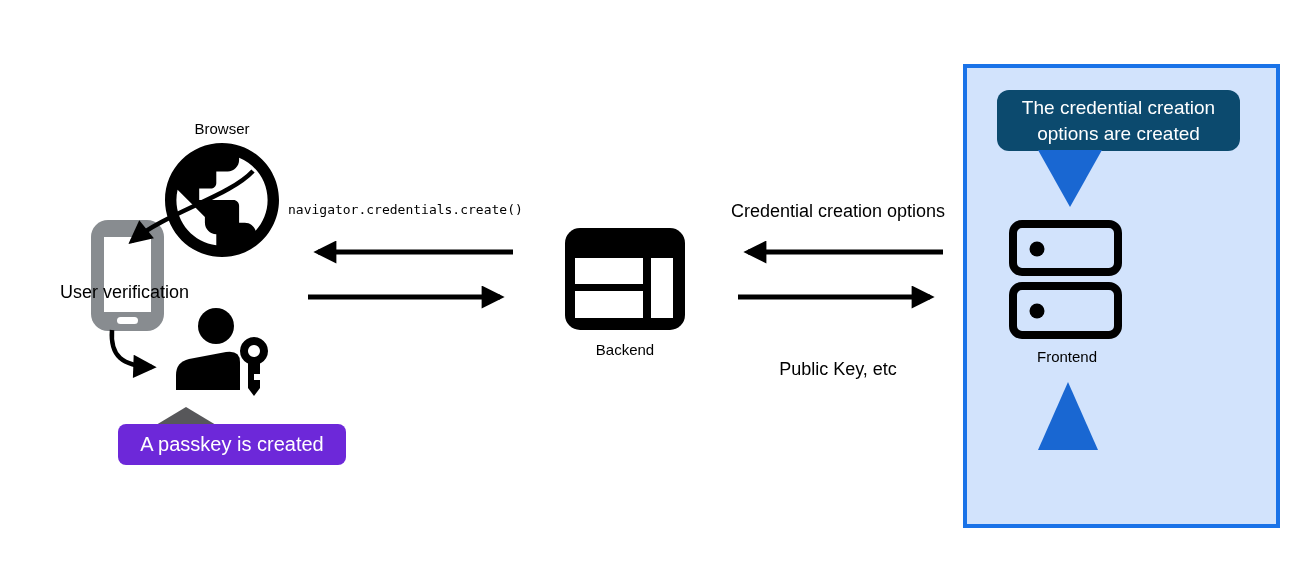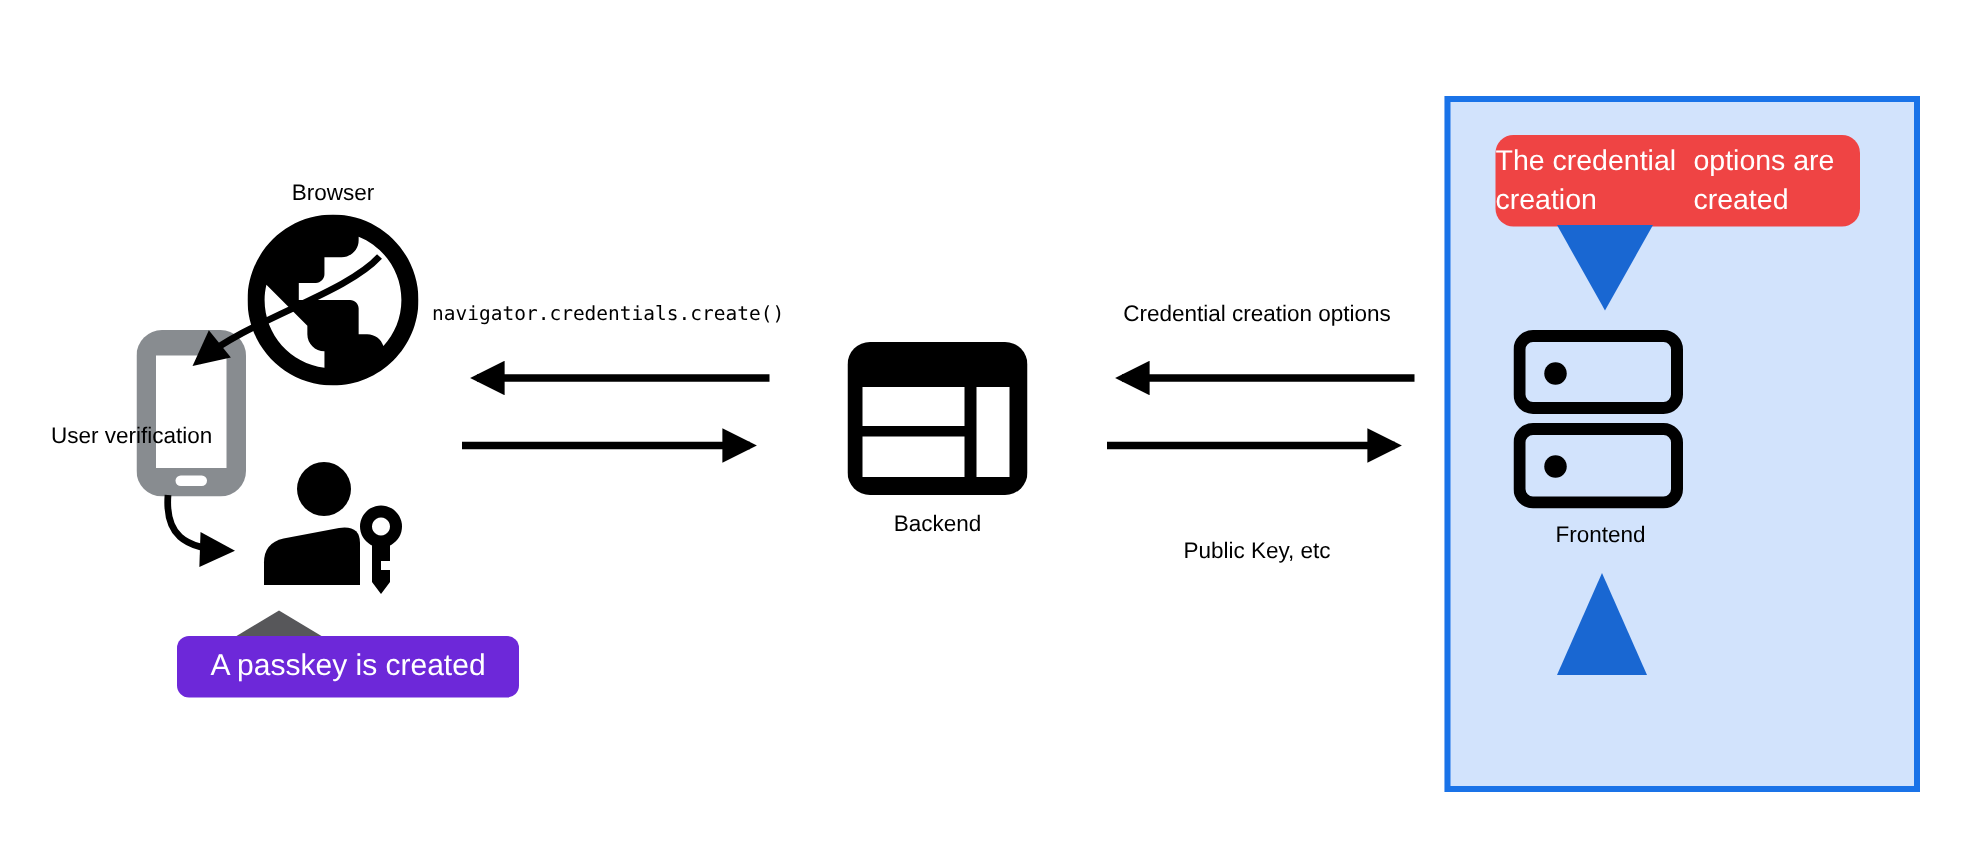--- a/index.html
+++ b/index.html
@@ -2,32 +2,32 @@
 <html><head>
 <meta charset="utf-8">
 <style>
   html,body{margin:0;padding:0;background:#ffffff;}
   .canvas{
     position:relative;width:1310px;height:568px;background:#ffffff;
     font-family:"Liberation Sans",sans-serif;color:#000;overflow:hidden;
   }
   .abs{position:absolute;}
   .label-bold{font-weight:normal;font-size:15px;text-align:center;}
-  .annot{font-size:15px;text-align:center;white-space:nowrap;}
+  .annot{font-size:18px;text-align:center;white-space:nowrap;}
   .mono{font-family:"DejaVu Sans Mono",monospace;font-size:13px;text-align:left;white-space:nowrap;}
   
   .panel{
     left:963px;top:64px;width:309px;height:456px;
     background:#d2e3fc;border:4px solid #1a73e8;
   }
   
   .callout-blue{
-    background:#ef4444;color:#fff;border-radius:12px;
-    display:flex;flex-direction:row;align-items:center;justify-content:center;
-    font-size:19px;line-height:26px;
+    background:#0c4a6e;color:#fff;border-radius:12px;
+    display:flex;flex-direction:column;align-items:center;justify-content:center;
+    font-size:19px;line-height:26px;text-align:center;
   }
   .tri{width:0;height:0;}
   .tri-down{border-left:32px solid transparent;border-right:32px solid transparent;border-top:57px solid #1967d2;}
   .tri-up-tall{border-left:30px solid transparent;border-right:30px solid transparent;border-bottom:68px solid #1967d2;}
   
   .callout-dark{
     background:#6d28d9;color:#fff;border-radius:8px;
     display:flex;align-items:center;justify-content:center;
     font-size:20px;text-align:center;
   }
@@ -62,21 +62,21 @@
   <svg class="abs" style="left:91px;top:220px;" width="73" height="111" viewBox="0 0 73 111">
     <rect x="0" y="0" width="73" height="111" rx="17" fill="#888c90"></rect>
     <rect x="13" y="17" width="47" height="75" fill="#ffffff"></rect>
     <rect x="26" y="97" width="21" height="7" rx="3.5" fill="#ffffff"></rect>
   </svg>
 
   <svg class="abs" style="left:165px;top:143px;" width="114" height="114" viewBox="2 2 20 20">
     <path fill="#000" d="M12 2C6.48 2 2 6.48 2 12s4.48 10 10 10 10-4.48 10-10S17.52 2 12 2zm-1 17.93c-3.95-.49-7-3.85-7-7.93 0-.62.08-1.21.21-1.79L9 15v1c0 1.1.9 2 2 2v1.93zm6.9-2.54c-.26-.81-1-1.39-1.9-1.39h-1v-3c0-.55-.45-1-1-1H8v-2h2c.55 0 1-.45 1-1V7h2c1.1 0 2-.9 2-2v-.41c2.93 1.19 5 4.06 5 7.41 0 2.08-.8 3.97-2.1 5.39z"></path>
   </svg>
 
-  <div class="abs annot" style="left:34px;top:282px;">User verification</div>
+  <div class="abs annot" style="left:60px;top:282px;">User verification</div>
 
   <svg class="abs" style="left:170px;top:305px;" width="102" height="95" viewBox="0 0 102 95">
     <circle cx="46" cy="21" r="18" fill="#000"></circle>
     <path fill="#000" d="M6 85 V70 Q6 57 19 54 L56 47 Q70 45 70 57 V85 Z"></path>
     <path fill="#000" fill-rule="evenodd" d="M84 32 a14,14 0 1,0 0.01,0 Z M84 40 a6,6 0 1,1 -0.01,0 Z"></path>
     <path fill="#000" d="M78 57 h12 v12 h-6 v6 h6 v8 l-6 8 -6 -8 Z"></path>
   </svg>
 
   <div class="abs tri tri-up-dark" style="left:156px;top:407px;"></div>
   <div class="abs callout-dark" style="left:118px;top:424px;width:228px;height:41px;">

